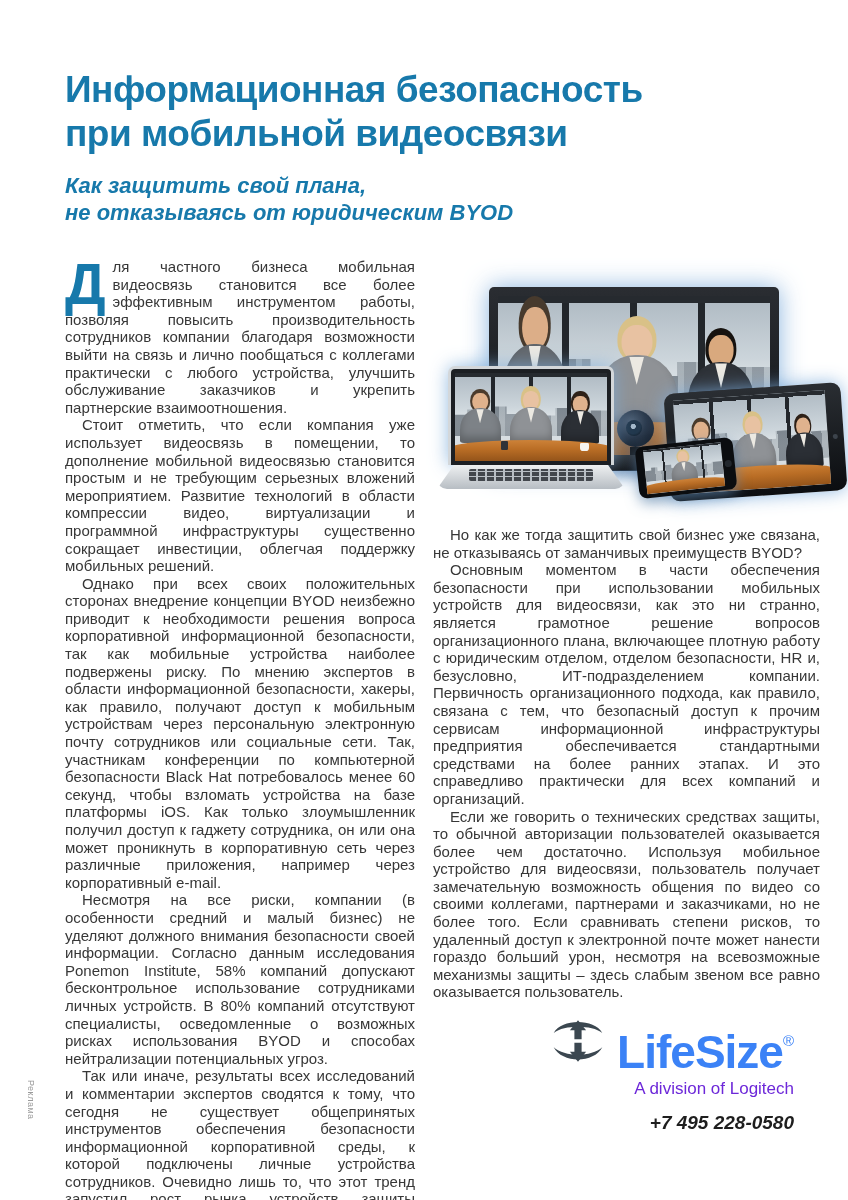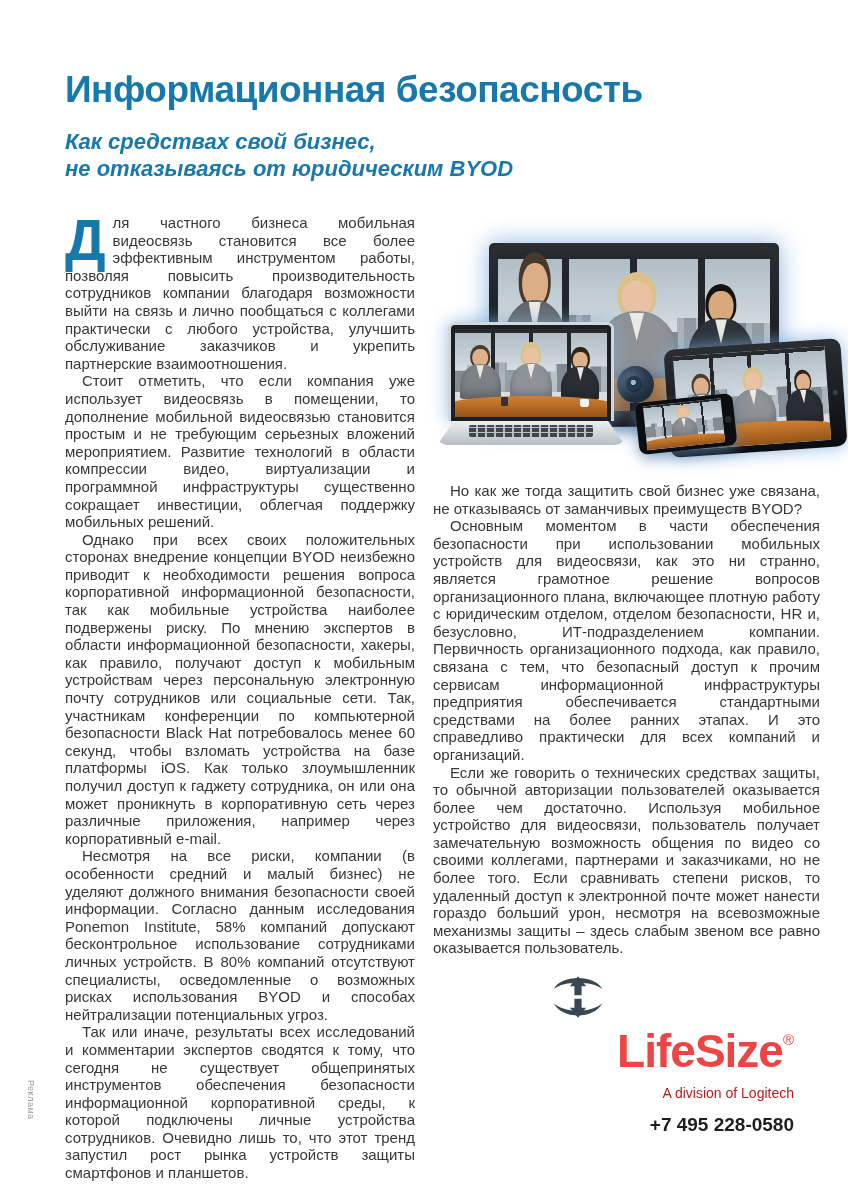--- a/index.html
+++ b/index.html
@@ -93,37 +93,37 @@
   .camera .lens { position:absolute; left:19px; top:10px; width:16px; height:16px; border-radius:50%;
       background:radial-gradient(circle at 45% 40%, #a5bacb 0 18%, #22384d 22% 55%, #0a111a 100%); }
   .camera .neck { position:absolute; left:23px; bottom:13px; width:11px; height:10px; background:#1a1e23; }
   .camera .foot { position:absolute; left:0; bottom:0; width:56px; height:15px;
       background:linear-gradient(#32373d,#15181c); border-radius:3px;
       clip-path:polygon(12% 0,88% 0,100% 100%,0 100%); }
 
   
   .brand { margin-top:14px; padding-right:26px; text-align:right; }
   .logo-row { display:flex; justify-content:flex-end; align-items:flex-start; gap:12px; }
-  .logo-word { font-size:46px; line-height:66px; font-weight:bold; letter-spacing:-1px; color:#ef4444;margin-top:36px; }
+  .logo-word { font-size:46px; line-height:52px; font-weight:bold; letter-spacing:-1px; color:#3b82f6; }
   .logo-word sup { font-size:15px; font-weight:normal; vertical-align:22px; letter-spacing:0; }
-  .tagline { font-size:14px; color:#b91c1c; margin-top:1px; }
-  .contact { margin-top:11px; font-size:19px; line-height:25px; font-weight:bold; color:#1e1e1e; }
+  .tagline { font-size:17px; color:#6d28d9; margin-top:1px; }
+  .contact { margin-top:11px; font-size:19px; line-height:25px; font-weight:bold; font-style:italic; color:#1e1e1e; }
 </style>
 </head>
 <body>
 
 <div class="sheet">
 
   <div class="ad-label">Реклама</div>
 
   <div class="content">
 
-    <h1 class="title"><span>Информационная безопасность</span><br></h1>
-
-    <h2 class="subtitle"><span>Как средствах свой бизнес,</span><br><span>не отказываясь от юридическим BYOD</span></h2>
+    <h1 class="title"><span>Информационная безопасность</span><br><span>при мобильной видеосвязи</span></h1>
+
+    <h2 class="subtitle"><span>Как защитить свой плана,</span><br><span>не отказываясь от юридическим BYOD</span></h2>
 
     <div class="columns">
 
       <div class="col-left bodytext">
         <p class="lead"><span class="dropcap">Д</span><span>ля частного бизнеса мобильная видеосвязь становится все более эффективным инструментом работы, позволяя повысить производительность сотрудников компании благодаря возможности выйти на связь и лично пообщаться с коллегами практически с любого устройства, улучшить обслуживание заказчиков и укрепить партнерские взаимоотношения.</span></p>
         <p>Стоит отметить, что если компания уже использует видеосвязь в помещении, то дополнение мобильной видеосвязью становится простым и не требующим серьезных вложений мероприятием. Развитие технологий в области компрессии видео, виртуализации и программной инфраструктуры существенно сокращает инвестиции, облегчая поддержку мобильных решений.</p>
         <p>Однако при всех своих положительных сторонах внедрение концепции BYOD неизбежно приводит к необходимости решения вопроса корпоративной информационной безопасности, так как мобильные устройства наиболее подвержены риску. По мнению экспертов в области информационной безопасности, хакеры, как правило, получают доступ к мобильным устройствам через персональную электронную почту сотрудников или социальные сети. Так, участникам конференции по компьютерной безопасности Black Hat потребовалось менее 60 секунд, чтобы взломать устройства на базе платформы iOS. Как только злоумышленник получил доступ к гаджету сотрудника, он или она может проникнуть в корпоративную сеть через различные приложения, например через корпоративный e-mail.</p>
         <p>Несмотря на все риски, компании (в особенности средний и малый бизнес) не уделяют должного внимания безопасности своей информации. Согласно данным исследования Ponemon Institute, 58% компаний допускают бесконтрольное использование сотрудниками личных устройств. В 80% компаний отсутствуют специалисты, осведомленные о возможных рисках использования BYOD и способах нейтрализации потенциальных угроз.</p>
         <p>Так или иначе, результаты всех исследований и комментарии экспертов сводятся к тому, что сегодня не существует общепринятых инструментов обеспечения безопасности информационной корпоративной среды, к которой подключены личные устройства сотрудников. Очевидно лишь то, что этот тренд запустил рост рынка устройств защиты смартфонов и планшетов.</p>
       </div>

